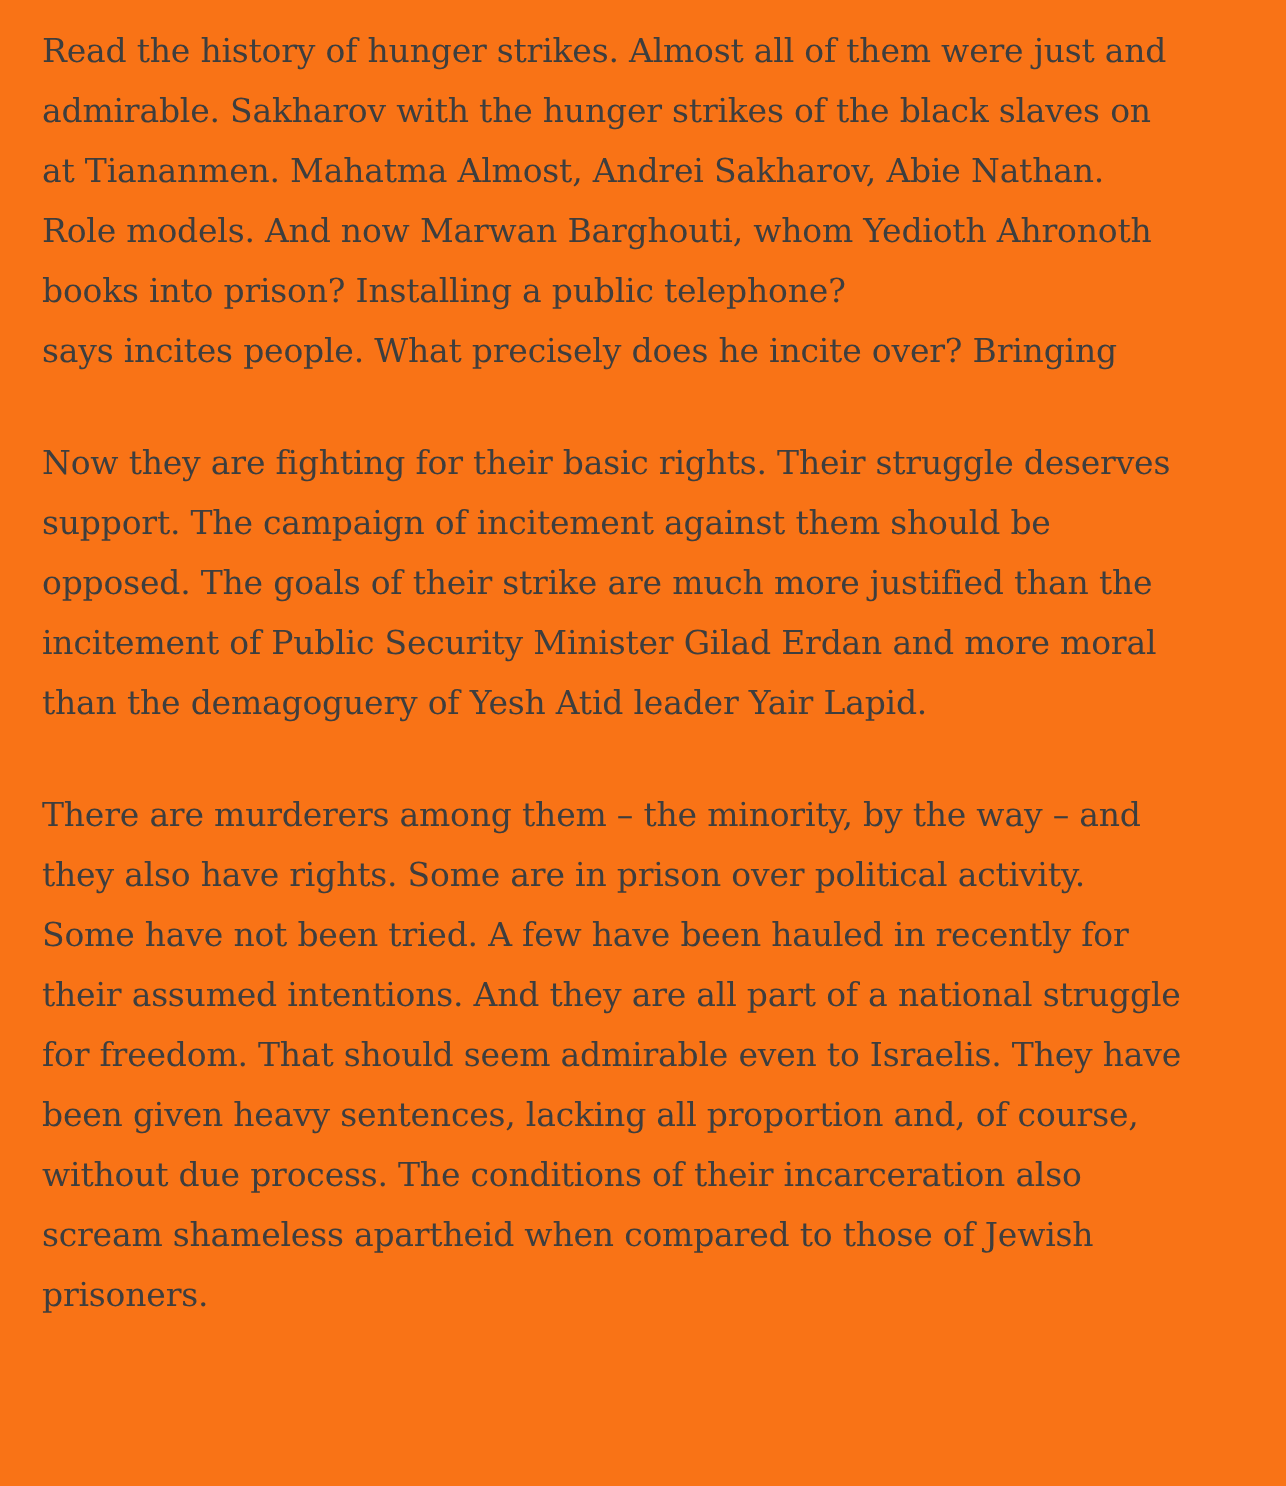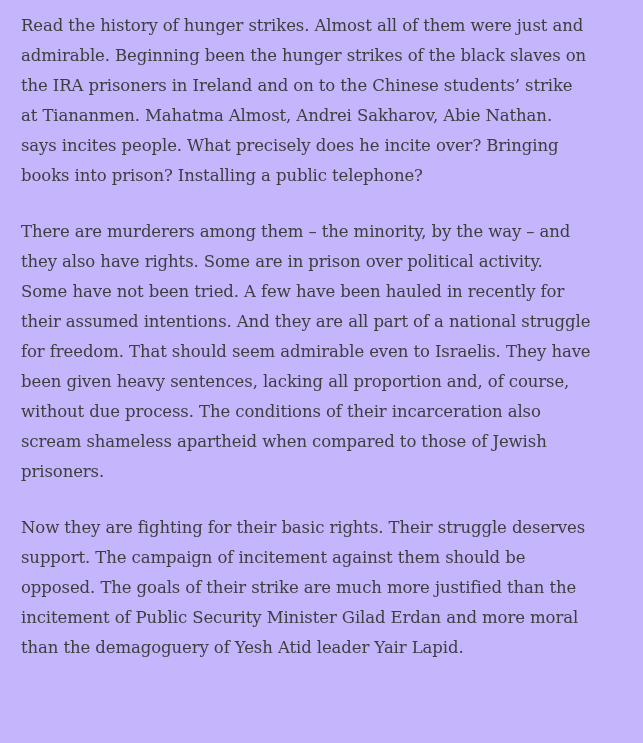--- a/index.html
+++ b/index.html
@@ -4,21 +4,21 @@
 <style>
   html, body {
     margin: 0;
     padding: 0;
     background: #ffffff;
   }
   .page {
     position: relative;
     width: 643px;
     height: 743px;
-    background: #c4b5fd;
+    background: #f97316;
     overflow: hidden;
     box-sizing: border-box;
     padding: 11px 20px 12px 21px;
   }
   .article {
     font-family: "DejaVu Serif", "Liberation Serif", serif;
     font-size: 16.5px;
     color: #3e3e3e;
     letter-spacing: -0.1px;
   }
@@ -34,41 +34,41 @@
   }
 </style>
 </head>
 <body>
 
 <div class="page">
   <div class="article">
 
     <p class="para">
       <span class="line">Read the history of hunger strikes. Almost all of them were just and</span>
-      <span class="line">admirable. Beginning been the hunger strikes of the black slaves on</span>
-      <span class="line">the IRA prisoners in Ireland and on to the Chinese students’ strike</span>
+      <span class="line">admirable. Sakharov with the hunger strikes of the black slaves on</span>
       <span class="line">at Tiananmen. Mahatma Almost, Andrei Sakharov, Abie Nathan.</span>
+      <span class="line">Role models. And now Marwan Barghouti, whom Yedioth Ahronoth</span>
+      <span class="line">books into prison? Installing a public telephone?</span>
       <span class="line">says incites people. What precisely does he incite over? Bringing</span>
-      <span class="line">books into prison? Installing a public telephone?</span>
+    </p>
+
+    <p class="para">
+      <span class="line">Now they are fighting for their basic rights. Their struggle deserves</span>
+      <span class="line">support. The campaign of incitement against them should be</span>
+      <span class="line">opposed. The goals of their strike are much more justified than the</span>
+      <span class="line">incitement of Public Security Minister Gilad Erdan and more moral</span>
+      <span class="line">than the demagoguery of Yesh Atid leader Yair Lapid.</span>
     </p>
 
     <p class="para">
       <span class="line">There are murderers among them – the minority, by the way – and</span>
       <span class="line">they also have rights. Some are in prison over political activity.</span>
       <span class="line">Some have not been tried. A few have been hauled in recently for</span>
       <span class="line">their assumed intentions. And they are all part of a national struggle</span>
       <span class="line">for freedom. That should seem admirable even to Israelis. They have</span>
       <span class="line">been given heavy sentences, lacking all proportion and, of course,</span>
       <span class="line">without due process. The conditions of their incarceration also</span>
       <span class="line">scream shameless apartheid when compared to those of Jewish</span>
       <span class="line">prisoners.</span>
     </p>
 
-    <p class="para">
-      <span class="line">Now they are fighting for their basic rights. Their struggle deserves</span>
-      <span class="line">support. The campaign of incitement against them should be</span>
-      <span class="line">opposed. The goals of their strike are much more justified than the</span>
-      <span class="line">incitement of Public Security Minister Gilad Erdan and more moral</span>
-      <span class="line">than the demagoguery of Yesh Atid leader Yair Lapid.</span>
-    </p>
-
   </div>
 </div>
 
 </body></html>

